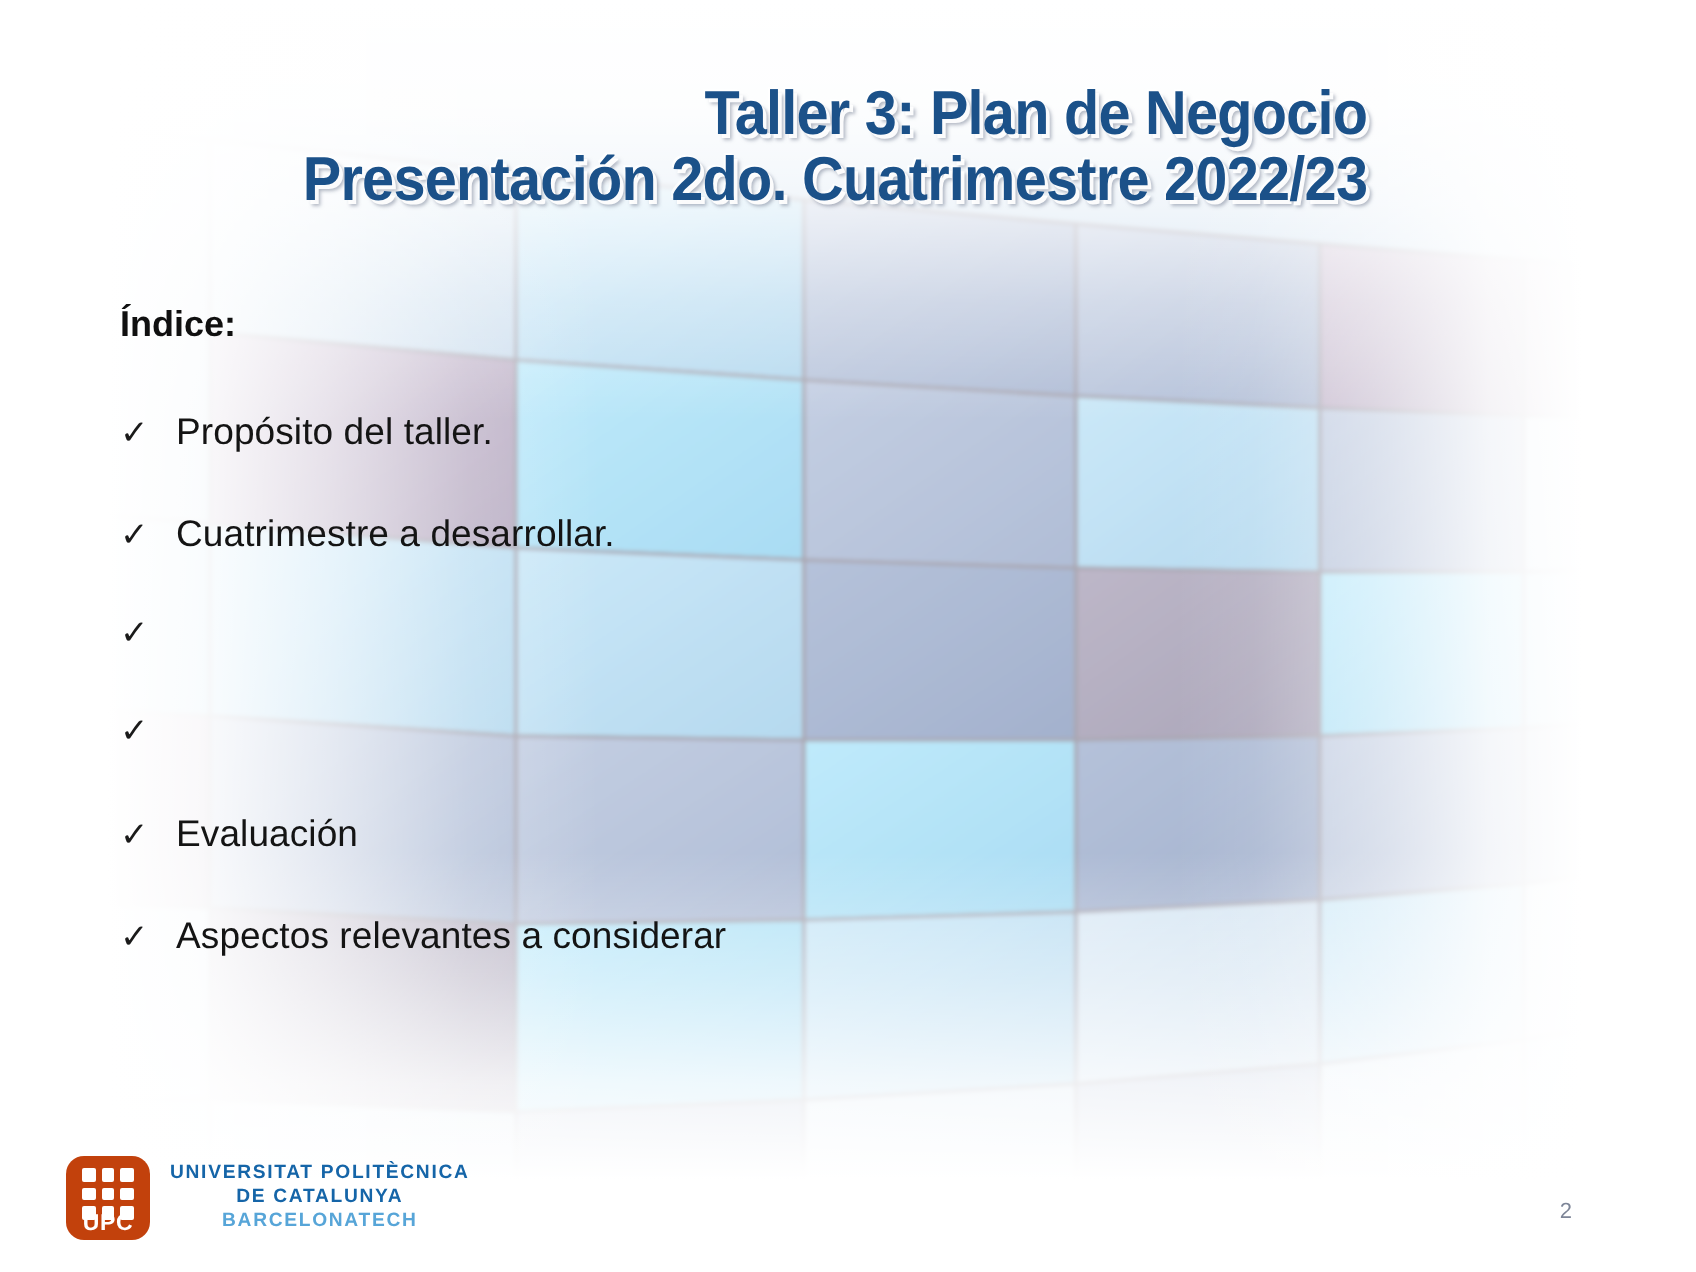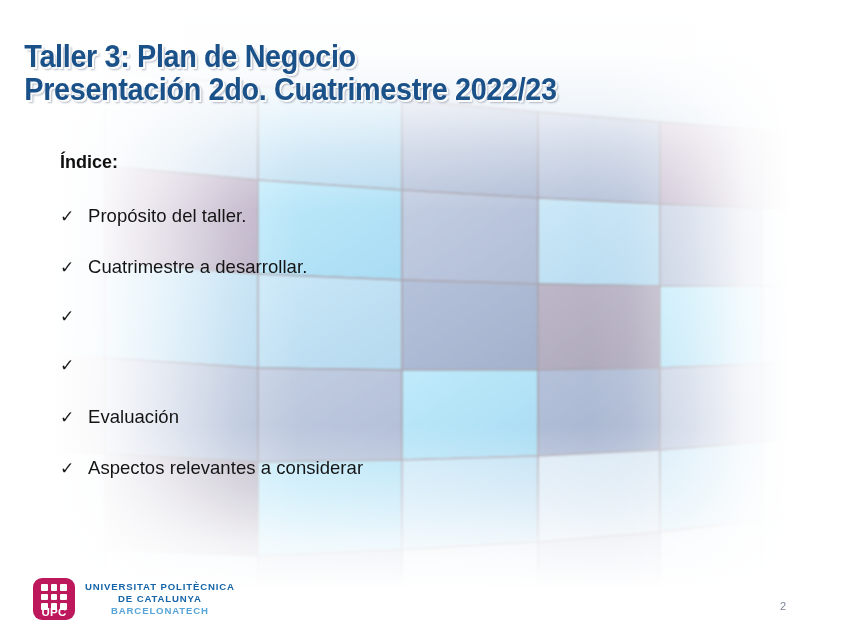--- a/index.html
+++ b/index.html
@@ -77,22 +77,23 @@
       rgba(255,255,255,0) 100%);
   }
 
   
   #title-block {
     position: absolute;
     z-index: 5;
     left: 0;
     top: 40px;
     width: 696px;
-    text-align: left;
+    text-align: right;
     pointer-events: none;
+    padding-left: 12px;
   }
   .title-line {
     display: block;
     font-family: "Liberation Sans", sans-serif;
     font-weight: bold;
     color: #1b5189;
     letter-spacing: -0.4px;
     line-height: 1.08;
     transform: scaleX(0.93);
     text-shadow:
@@ -143,21 +144,21 @@
     left: 33px;
     bottom: 16px;
     display: flex;
     align-items: center;
   }
   #upc-mark {
     position: relative;
     width: 42px;
     height: 42px;
     border-radius: 9px;
-    background: #be185d;
+    background: #c2410c;
     flex: 0 0 auto;
   }
   #upc-dots {
     position: absolute;
     left: 8px;
     top: 6px;
     width: 26px;
     display: grid;
     grid-template-columns: repeat(3, 1fr);
     gap: 3px;

